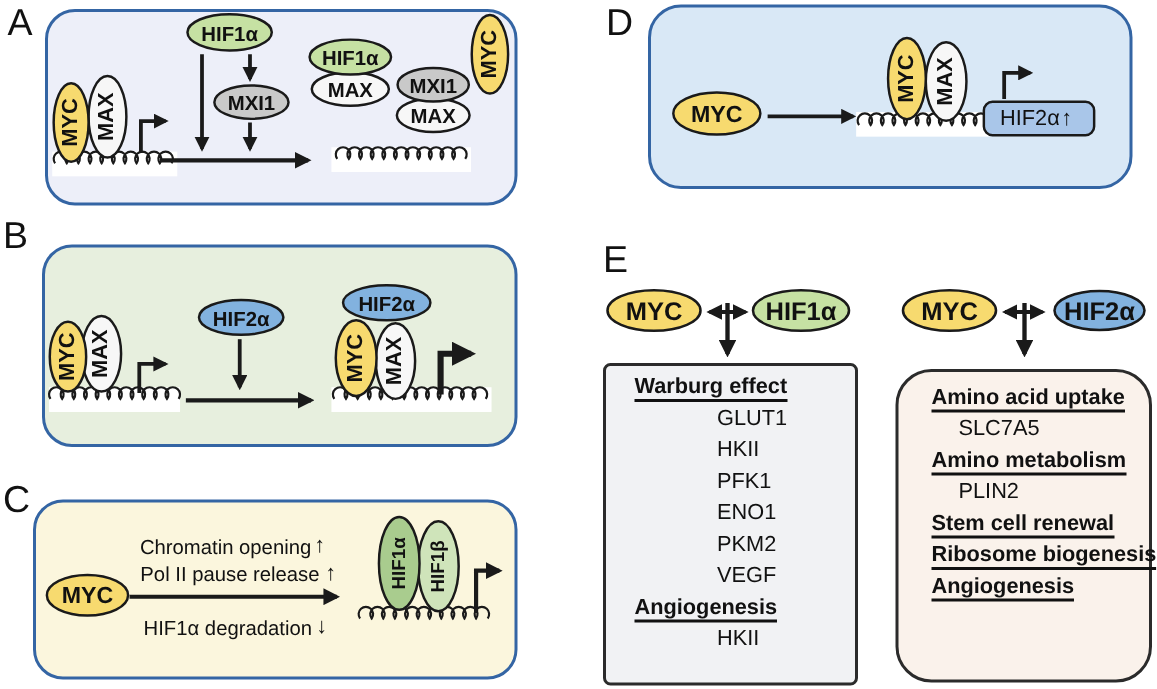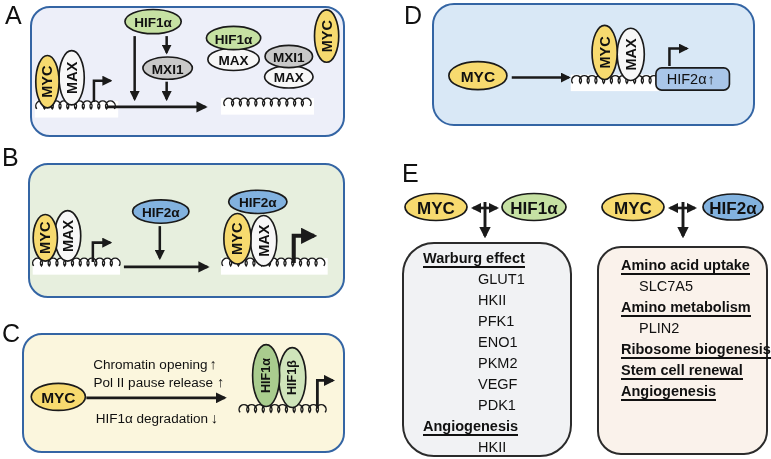--- a/index.html
+++ b/index.html
@@ -18,21 +18,21 @@
   .lab{font-weight:bold;text-anchor:middle;dominant-baseline:central;}
   .f13{font-size:13px;} .f14{font-size:14px;} .f15{font-size:15px;} .f16{font-size:16px;} .f17{font-size:17px;}
   .arrow{stroke:#1a1a1a;stroke-width:2.6;fill:none;}
   .arrow-wide{stroke:#1a1a1a;stroke-width:2.9;fill:none;}
   .arrow-bold{stroke:#1a1a1a;stroke-width:4.2;fill:none;}
   .dna{stroke:#1a1a1a;stroke-width:1.5;fill:none;}
   .whitestrip{fill:#ffffff;stroke:none;}
   .ann{font-size:14px;dominant-baseline:central;text-anchor:middle;}
   .annArrow{font-weight:bold;font-size:15px;}
   .ebox{position:absolute;border:2px solid #2b2b2b;box-sizing:border-box;}
-  #eboxL{left:402px;top:242px;width:170px;height:215px;border-radius:32px;background:#F1F2F4;padding-top:4px;}
+  #eboxL{left:402px;top:242px;width:170px;height:215px;border-radius:5px;background:#F1F2F4;padding-top:4px;}
   #eboxR{left:597px;top:246px;width:171px;height:209px;border-radius:24px;background:#FAF2EB;padding-top:7px;}
   .erow{height:21px;line-height:21px;font-size:14.5px;color:#111;white-space:nowrap;}
   .erow.h{font-weight:bold;}
   .erow.h span{border-bottom:2px solid #111;}
   #eboxL .erow.h{padding-left:19px;}
   #eboxL .erow.i{padding-left:74px;}
   #eboxR .erow.h{padding-left:22px;}
   #eboxR .erow.i{padding-left:40px;}
 </style>
 </head>
@@ -161,28 +161,27 @@
   </svg>
 
   <div class="ebox" id="eboxL">
     <div class="erow h"><span>Warburg effect</span></div>
     <div class="erow i"><span>GLUT1</span></div>
     <div class="erow i"><span>HKII</span></div>
     <div class="erow i"><span>PFK1</span></div>
     <div class="erow i"><span>ENO1</span></div>
     <div class="erow i"><span>PKM2</span></div>
     <div class="erow i"><span>VEGF</span></div>
-    <div class="erow i"><span>PDK1</span></div>
     <div class="erow h"><span>Angiogenesis</span></div>
     <div class="erow i"><span>HKII</span></div>
   </div>
 
   <div class="ebox" id="eboxR">
     <div class="erow h"><span>Amino acid uptake</span></div>
     <div class="erow i"><span>SLC7A5</span></div>
     <div class="erow h"><span>Amino metabolism</span></div>
     <div class="erow i"><span>PLIN2</span></div>
+    <div class="erow h"><span>Stem cell renewal</span></div>
     <div class="erow h"><span>Ribosome biogenesis</span></div>
-    <div class="erow h"><span>Stem cell renewal</span></div>
     <div class="erow h"><span>Angiogenesis</span></div>
   </div>
 
 </div>
 
 </body></html>

